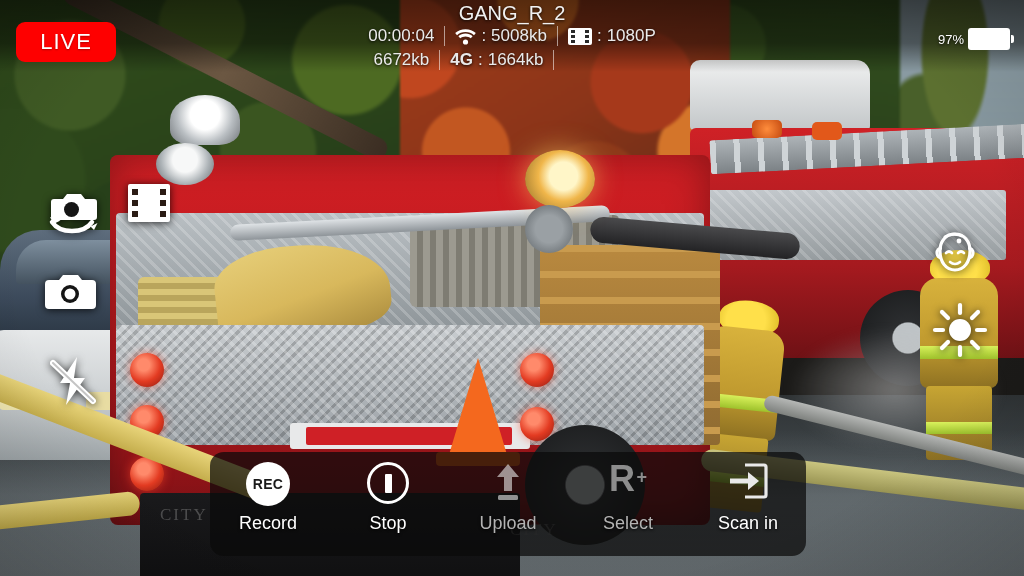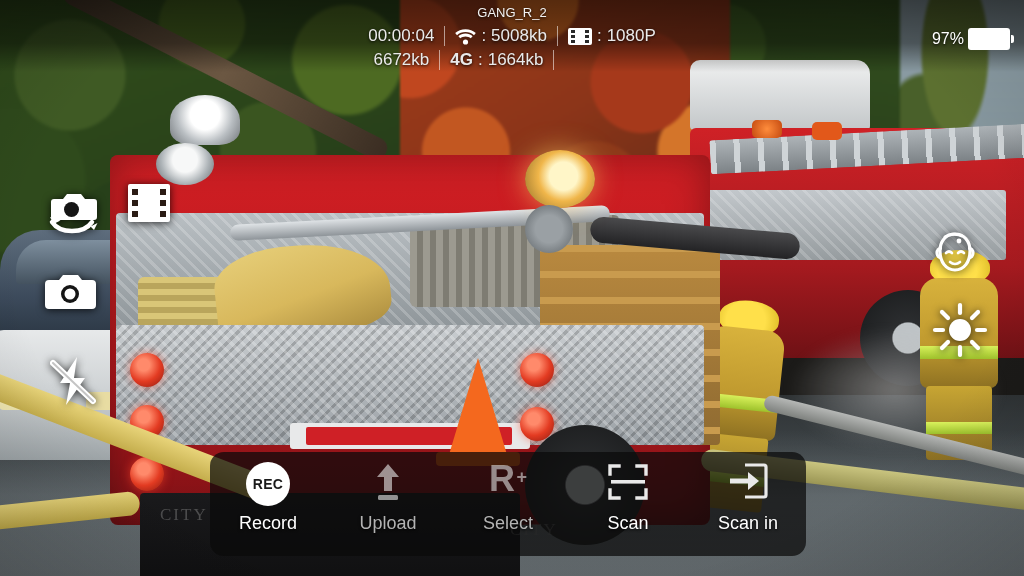--- a/index.html
+++ b/index.html
@@ -374,21 +374,21 @@
     letter-spacing: 1px;
     display: flex; align-items: center; justify-content: center;
     text-shadow: 0 1px 2px rgba(0,0,0,.3);
   }
 
   .status-center {
     position: absolute; left: 352px; top: 2px; width: 320px;
     text-align: center; color: #fff;
   }
   .stream-title {
-    font-size: 13px; line-height: 22px; color: #f2f2f2;
+    font-size: 20px; line-height: 22px; color: #f2f2f2;
     text-shadow: 0 1px 3px rgba(0,0,0,.85);
   }
   .status-row {
     display: flex; align-items: center; justify-content: center;
     gap: 10px; font-size: 17px; line-height: 24px;
     color: #eaeaea;
     text-shadow: 0 1px 3px rgba(0,0,0,.9);
     white-space: nowrap;
   }
   .sep {
@@ -406,21 +406,21 @@
   .film-icon::before, .film-icon::after {
     content: ""; position: absolute; top: 2px; width: 4px; height: 13px;
     background: repeating-linear-gradient(180deg,#2a2a2a 0 3px, transparent 3px 5px);
   }
   .film-icon::before { left: 3px; }
   .film-icon::after { right: 3px; }
 
   .battery-wrap {
     position: absolute; right: 14px; top: 28px;
     display: flex; align-items: center; gap: 4px;
-    color: #fff; font-size: 16px;
+    color: #fff; font-size: 13px;
     text-shadow: 0 1px 3px rgba(0,0,0,.9);
   }
   .battery-body {
     width: 42px; height: 22px; background: #fff;
     border-radius: 3px; position: relative;
   }
   .battery-body::after {
     content: ""; position: absolute; right: -4px; top: 7px;
     width: 3px; height: 8px; background: #fff; border-radius: 0 2px 2px 0;
   }
@@ -566,20 +566,21 @@
     <div class="city-text">CITY</div>
     <div class="city-text city-text2">CITY</div>
 
     <div class="grain"></div>
   </div>
 
   <div class="overlay">
 
     <div class="topbar"></div>
 
+    <div class="live-badge">LIVE</div>
 
     <div class="status-center">
       <div class="stream-title">GANG_R_2</div>
 
       <div class="status-row">
         <span>00:00:04</span>
         <span class="sep"></span>
         <span class="net-pair">
           <span class="wifi-icon">
             <svg width="21" height="16" viewBox="0 0 21 16" aria-hidden="true">
@@ -686,53 +687,47 @@
 
     <div class="toolbar">
 
       <div class="tool">
         <span class="glyph">
           <span class="rec-circle">REC</span>
         </span>
         <span class="label">Record</span>
       </div>
 
+      <div class="tool">
+        <span class="glyph">
+          <span class="stop-circle">
+              <span class="stop-bar"></span>
+            </span>
+        </span>
+        <span class="label">Stop</span>
+      </div>
 
       <div class="tool dim">
         <span class="glyph">
           <svg width="40" height="40" viewBox="0 0 40 40" aria-hidden="true">
             <path d="M20 2l11 13h-7v14h-8V15H9z" fill="#e3e3e3"></path>
             <rect x="10" y="33" width="20" height="5" rx="1.5" fill="#e3e3e3"></rect>
           </svg>
         </span>
         <span class="label">Upload</span>
       </div>
 
       <div class="tool dim">
         <span class="glyph">
           <span class="r-plus">R<sup>+</sup></span>
           <span style="position:absolute;"></span>
         </span>
         <span class="label">Select</span>
       </div>
 
-      <div class="tool">
-        <span class="glyph">
-          <svg width="42" height="40" viewBox="0 0 42 40" aria-hidden="true">
-            <g stroke="#e9e9e9" stroke-width="3.4" fill="none" stroke-linecap="square">
-              <path d="M3 12V4h9"></path>
-                <path d="M39 12V4h-9"></path>
-              <path d="M3 28v8h9"></path>
-                <path d="M39 28v8h-9"></path>
-            </g>
-            <rect x="4" y="18" width="34" height="3.6" fill="#e9e9e9"></rect>
-          </svg>
-        </span>
-        <span class="label">Scan</span>
-      </div>
 
 
       <div class="tool">
         <span class="glyph">
           <svg width="40" height="38" viewBox="0 0 40 38" aria-hidden="true">
             <path d="M17 3h19a2 2 0 012 2v28a2 2 0 01-2 2H17" fill="none" stroke="#e9e9e9" stroke-width="3.2"></path>
             <path d="M2 19h20" stroke="#e9e9e9" stroke-width="5" stroke-linecap="butt"></path>
             <path d="M20 10l11 9-11 9z" fill="#e9e9e9"></path>
           </svg>
         </span>

